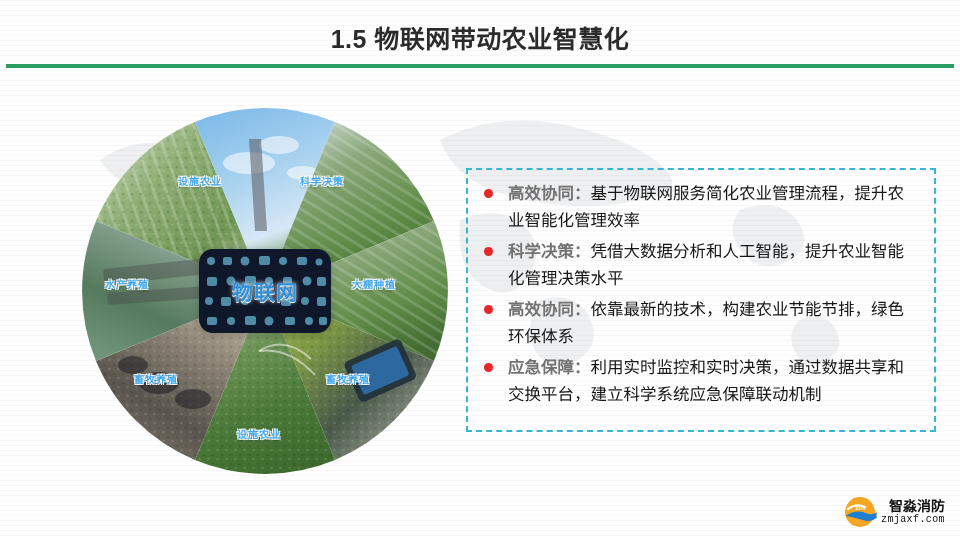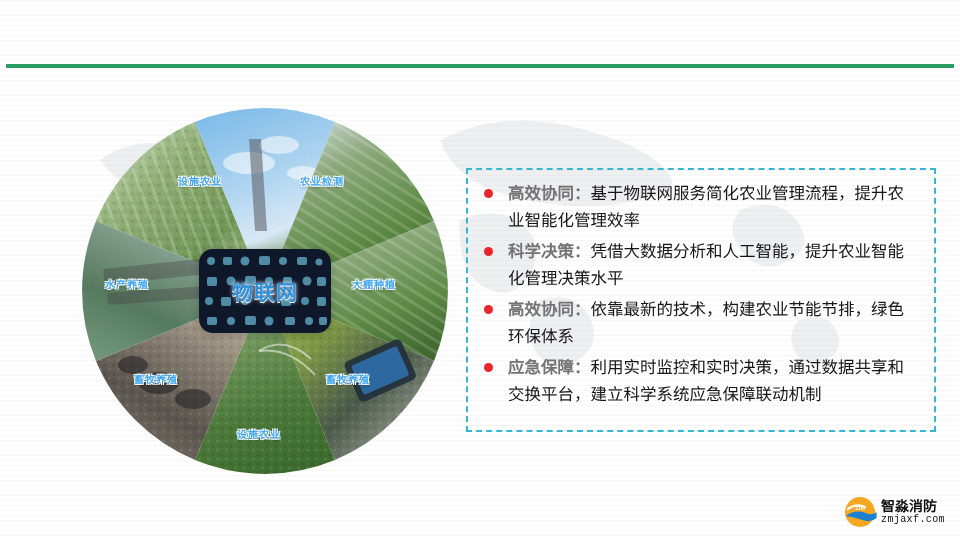--- a/index.html
+++ b/index.html
@@ -179,20 +179,21 @@
     width: 34px;
     height: 34px;
     flex: 0 0 34px;
     margin-right: 4px;
   }
   .logo-text {
     display: flex;
     flex-direction: column;
     justify-content: center;
     line-height: 1;
+    align-items: flex-end;
   }
   .logo-cn {
     font-size: 14px;
     font-weight: bold;
     color: #111111;
     letter-spacing: 0px;
     white-space: nowrap;
   }
   .logo-url {
     font-size: 10px;
@@ -216,20 +217,21 @@
       <path d="M200 250 q24 -14 40 6 q18 22 6 54 q-10 28 -28 10 q-22 -22 -18 -70z"></path>
       <path d="M400 70 q60 -30 130 -14 q70 16 96 44 q16 18 -10 26 q-60 18 -130 4 q-70 -14 -86 -60z"></path>
       <path d="M420 150 q40 -16 64 6 q22 20 6 48 q-16 28 -44 14 q-30 -16 -26 -68z"></path>
       <path d="M500 230 q36 -10 50 18 q12 26 -12 42 q-26 16 -42 -8 q-14 -24 4 -52z"></path>
       <path d="M700 140 q40 -14 58 12 q16 24 -8 38 q-28 16 -48 -8 q-18 -22 -2 -42z"></path>
       <path d="M760 250 q26 -10 36 10 q10 20 -10 30 q-22 10 -32 -10 q-8 -18 6 -30z"></path>
       <path d="M300 120 q18 -10 28 4 q8 14 -6 22 q-16 8 -24 -6 q-6 -12 2 -20z"></path>
     </g>
   </svg>
 
+  <div class="slide-title">1.5 物联网带动农业智慧化</div>
   <div class="title-rule"></div>
 
   <div class="wheel">
 
     <svg width="366" height="366" viewBox="0 0 366 366">
       <defs>
 
         <linearGradient id="g-sheshi" x1="0" y1="0" x2="1" y2="1">
           <stop offset="0%" stop-color="#cfe0c5"></stop>
           <stop offset="35%" stop-color="#8fae74"></stop>
@@ -352,21 +354,21 @@
           <g fill="rgba(70,70,70,0.40)">
             <rect x="-162" y="-22" width="104" height="16" rx="3" transform="rotate(-6 -162 -22)"></rect>
             <rect x="-158" y="2" width="96" height="12" rx="3" transform="rotate(-4 -158 2)"></rect>
           </g>
         </g>
       </g>
     </svg>
 
     
     <div class="wedge-label" style="left:118px; top:72px;">设施农业</div>
-    <div class="wedge-label" style="left:240px; top:72px;">农业检测</div>
+    <div class="wedge-label" style="left:240px; top:72px;">科学决策</div>
     <div class="wedge-label" style="left:292px; top:175px;">大棚种植</div>
     <div class="wedge-label" style="left:266px; top:270px;">畜牧养殖</div>
     <div class="wedge-label" style="left:177px; top:325px;">设施农业</div>
     <div class="wedge-label" style="left:74px; top:270px;">畜牧养殖</div>
     <div class="wedge-label" style="left:45px; top:175px;">水产养殖</div>
 
     
     <div class="hub">
       <svg class="hub-icons" viewBox="0 0 132 84">
         <g fill="#6fc4e0" opacity="0.85">

